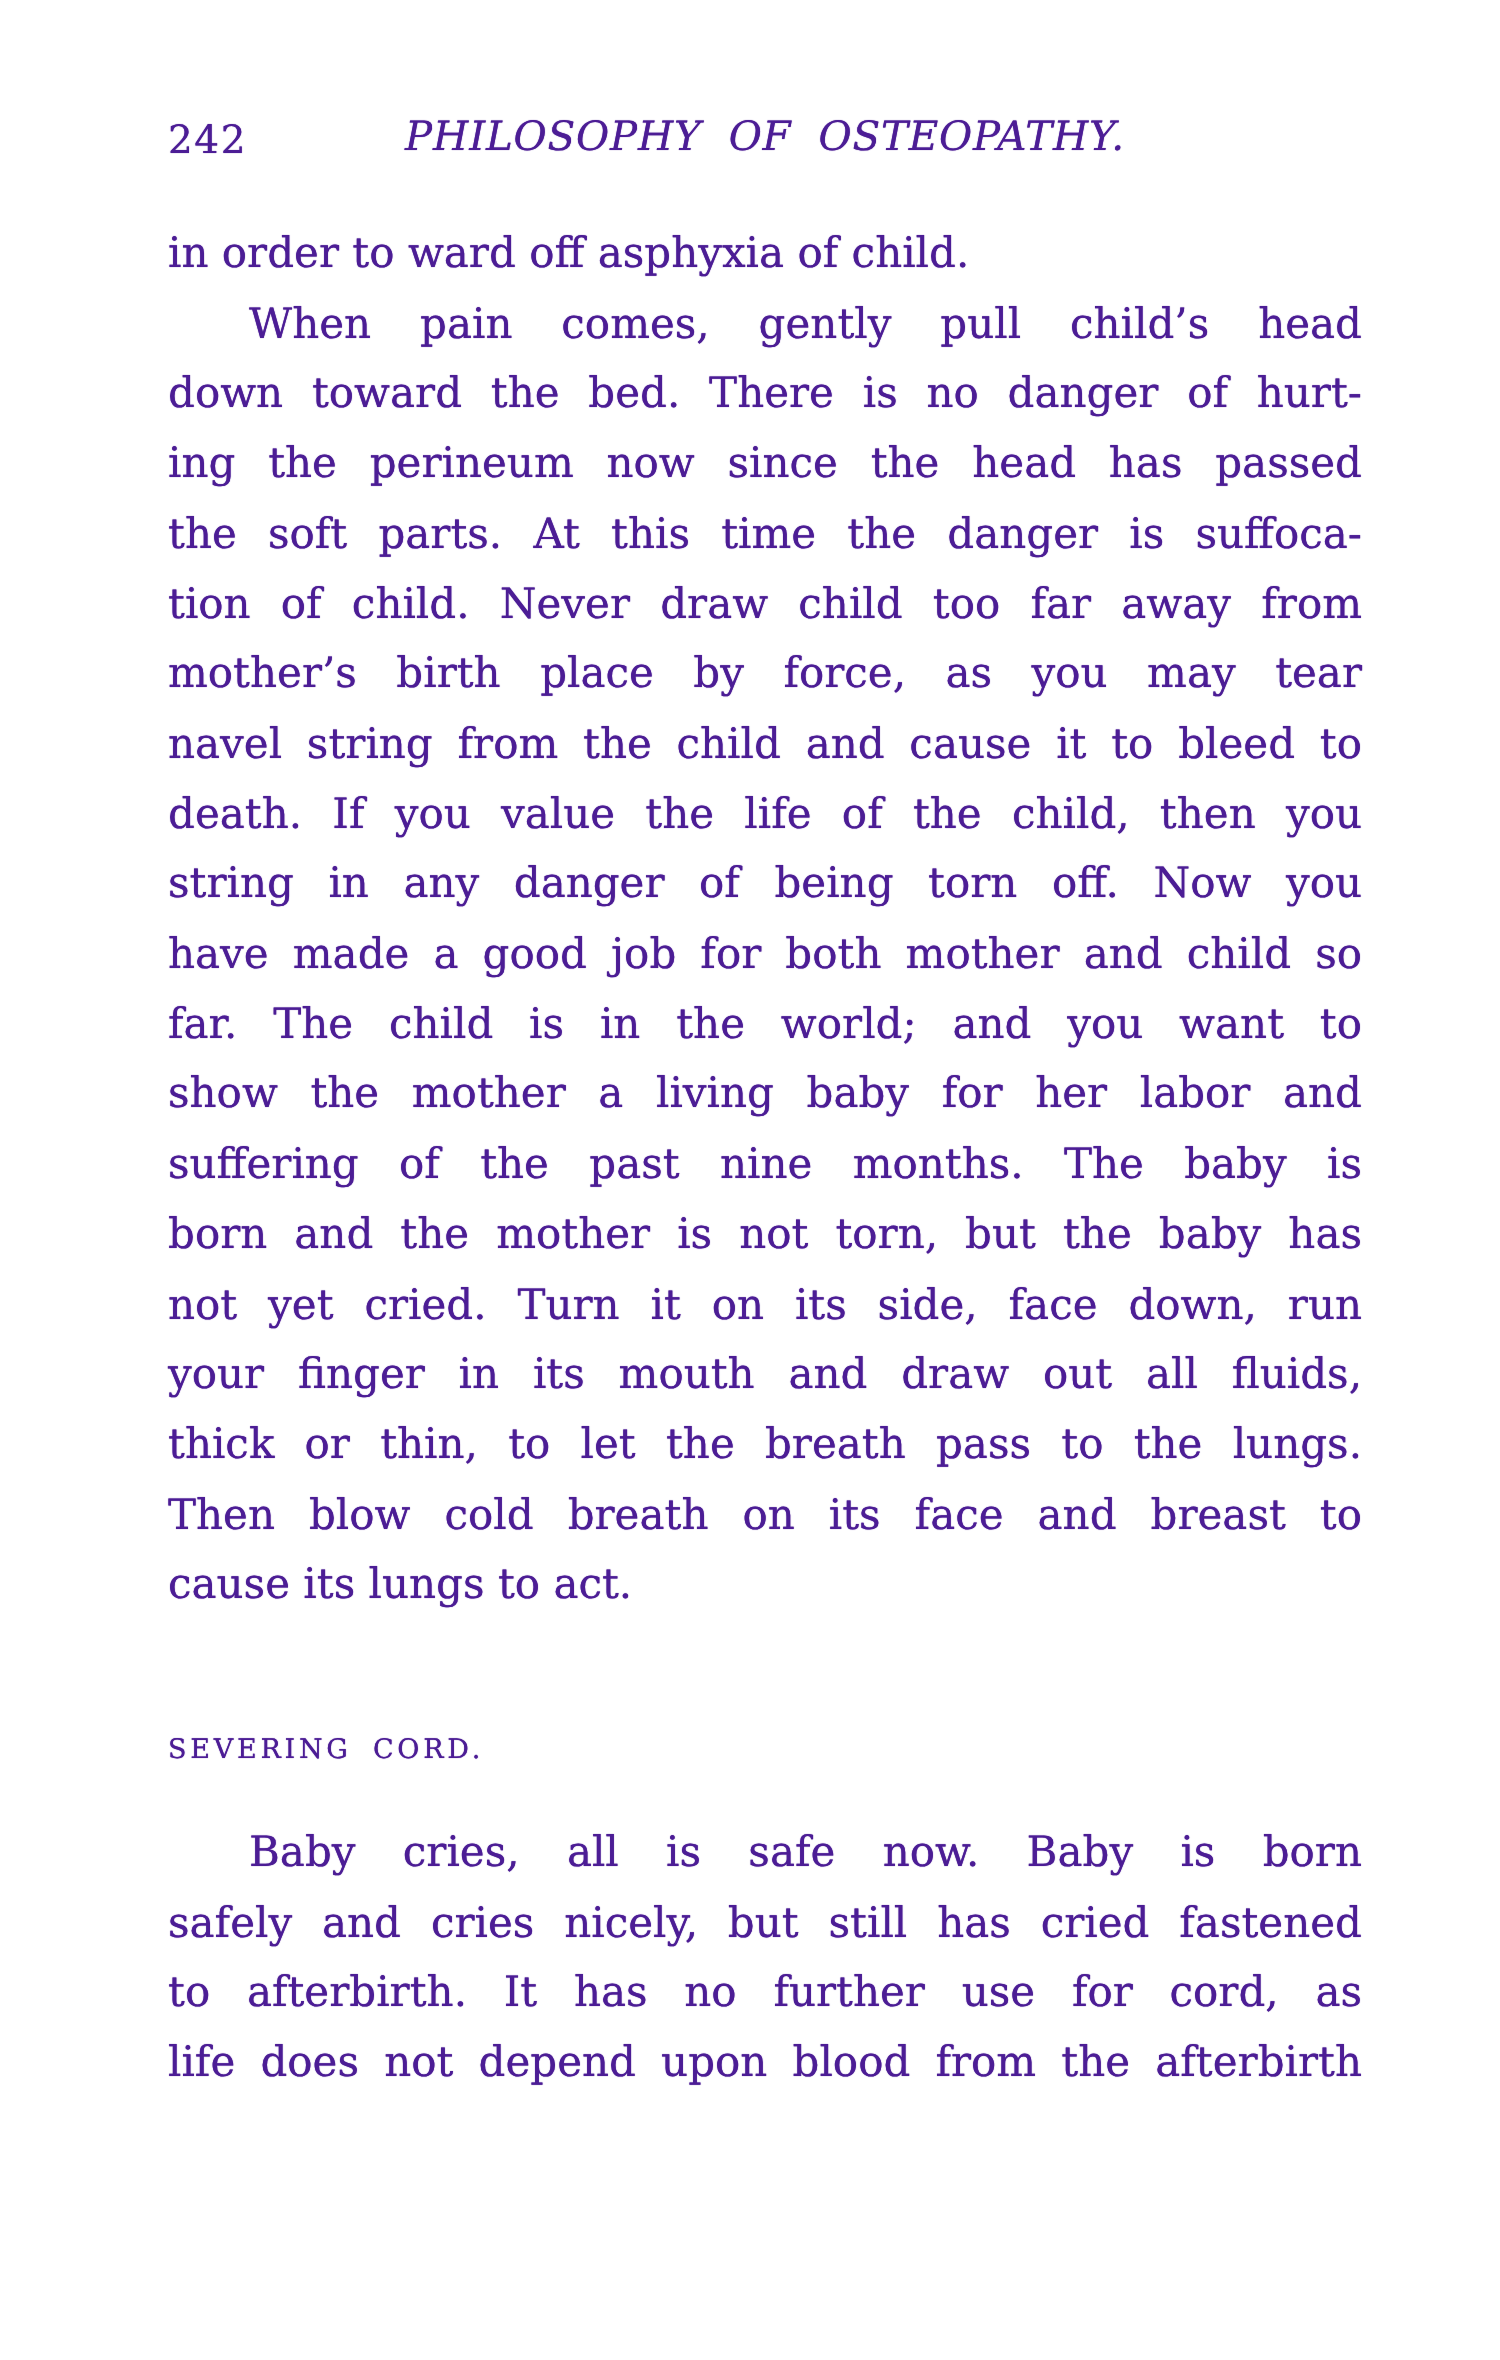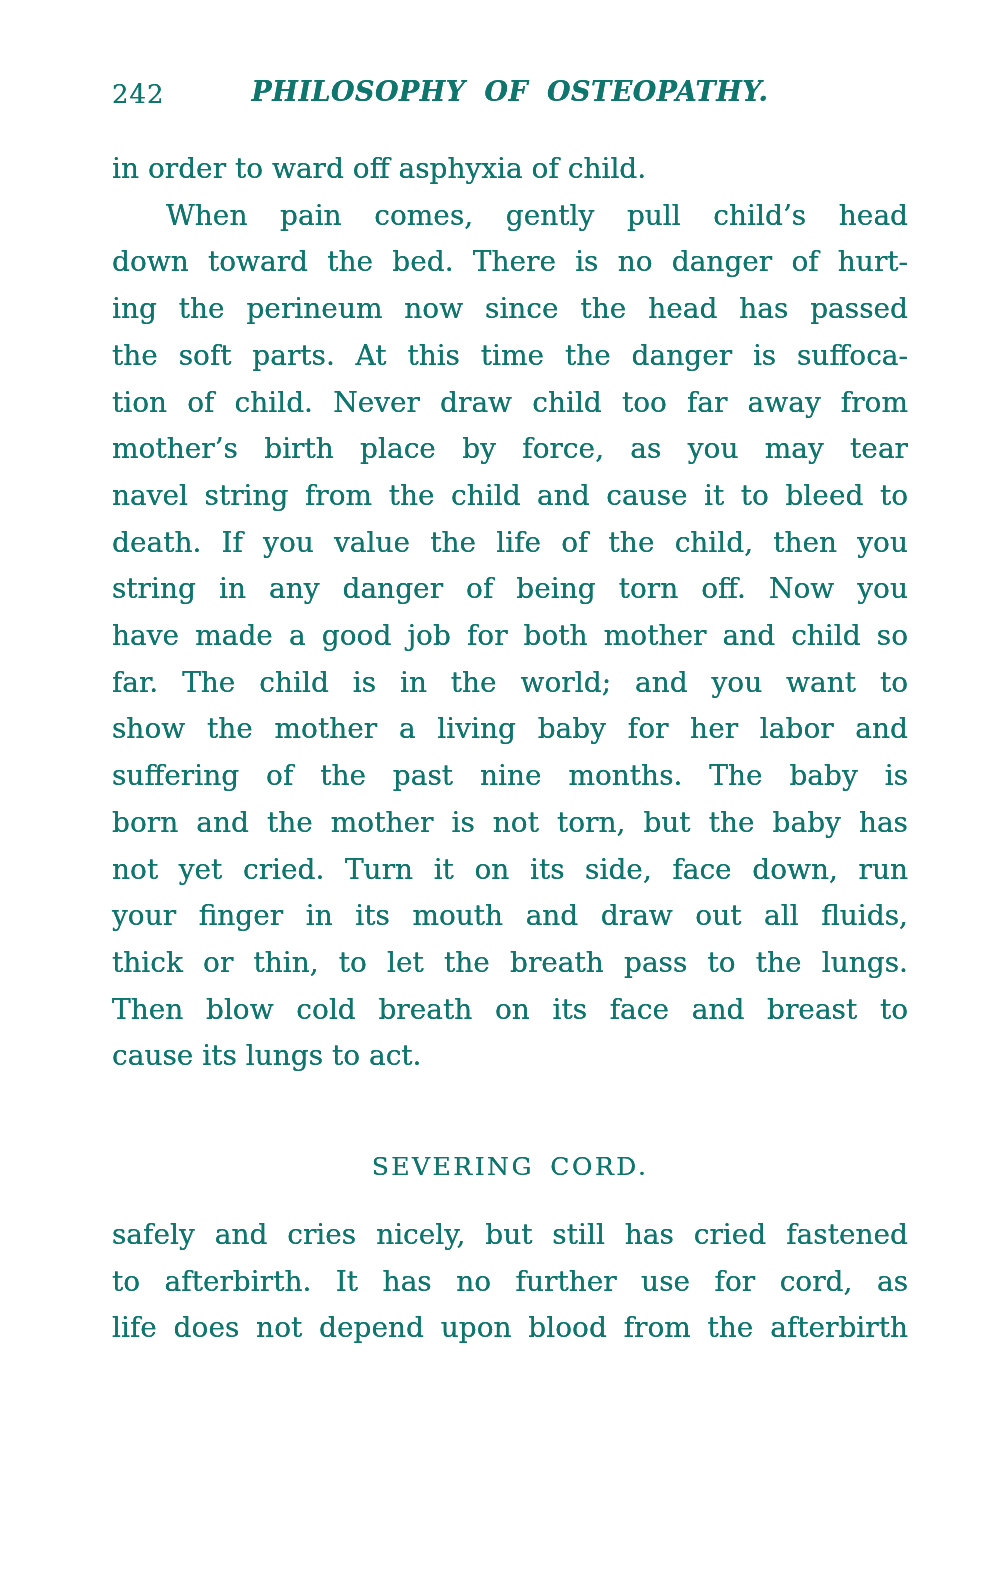--- a/index.html
+++ b/index.html
@@ -6,21 +6,21 @@
     margin: 0;
     padding: 0;
     background: #e8e8e8;
   }
   .page {
     position: relative;
     width: 1000px;
     height: 1573px;
     margin: 0 auto;
     background: #ffffff;
-    color: #0f766e;
+    color: #4c1d95;
     font-family: "DejaVu Serif", "Liberation Serif", serif;
     overflow: hidden;
   }
   
   .pagehead {
     position: absolute;
     top: 76px;
     left: 112px;
     right: 92px;
     height: 42px;
@@ -30,21 +30,21 @@
     left: 0;
     top: 3px;
     font-size: 26px;
     letter-spacing: 1px;
     text-shadow: 0 0 0.6px currentColor;
   }
   .runtitle {
     display: block;
     text-align: center;
     font-style: italic;
-    font-weight: bold;
+    font-weight: normal;
     font-size: 27px;
     letter-spacing: 0.5px;
     word-spacing: 9px;
     text-shadow: 0 0 0.6px currentColor;
   }
   
   .para {
     position: absolute;
     left: 112px;
     width: 796px;
@@ -64,22 +64,21 @@
   }
   .tline.indent {
     text-indent: 54px;
   }
   .sechead {
     position: absolute;
     top: 1150px;
     left: 112px;
     width: 796px;
     margin: 0;
-    text-align: center;
-    font-size: 25px;
+    font-size: 18px;
     font-weight: normal;
     letter-spacing: 2.5px;
     word-spacing: 6px;
     line-height: 34px;
     text-shadow: 0 0 0.6px currentColor;
   }
 </style>
 </head>
 <body>
 
@@ -109,18 +108,19 @@
     <div class="tline">not yet cried. Turn it on its side, face down, run</div>
     <div class="tline">your finger in its mouth and draw out all fluids,</div>
     <div class="tline">thick or thin, to let the breath pass to the lungs.</div>
     <div class="tline">Then blow cold breath on its face and breast to</div>
     <div class="tline end">cause its lungs to act.</div>
   </div>
 
   <h2 class="sechead">SEVERING CORD.</h2>
 
   <div class="para p2">
+    <div class="tline indent">Baby cries, all is safe now. Baby is born</div>
     <div class="tline">safely and cries nicely, but still has cried fastened</div>
     <div class="tline">to afterbirth. It has no further use for cord, as</div>
     <div class="tline">life does not depend upon blood from the afterbirth</div>
   </div>
 
 </div>
 
 </body></html>

